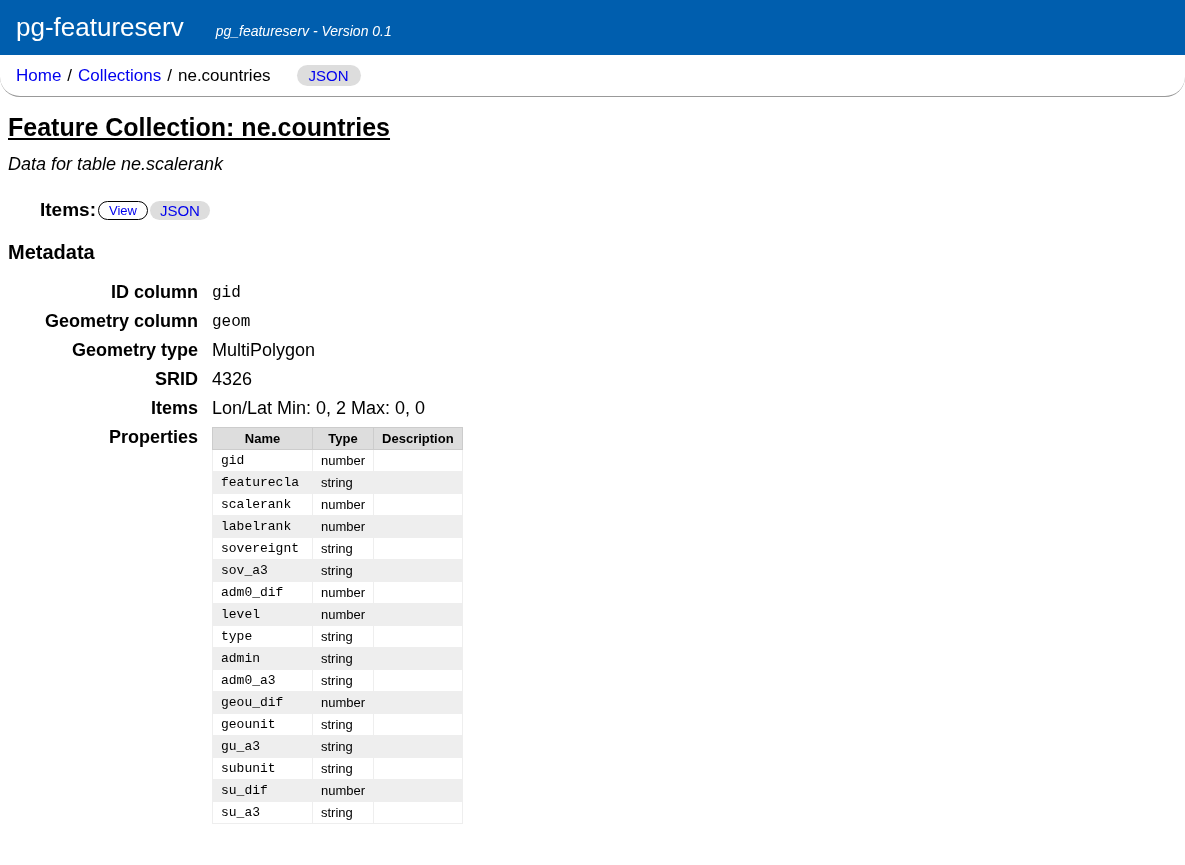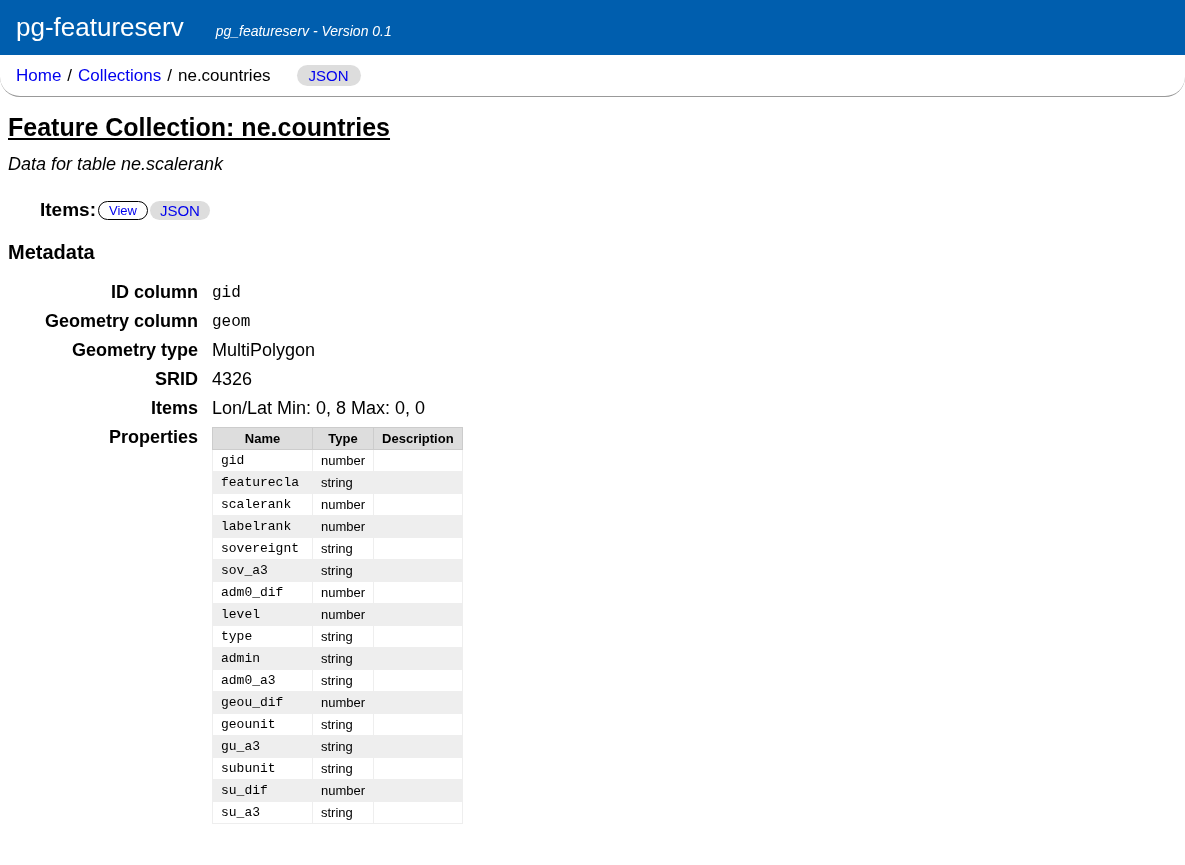--- a/index.html
+++ b/index.html
@@ -194,21 +194,21 @@
     <div class="meta-label">Geometry column</div>
     <div class="meta-value mono">geom</div>
 
     <div class="meta-label">Geometry type</div>
     <div class="meta-value">MultiPolygon</div>
 
     <div class="meta-label">SRID</div>
     <div class="meta-value">4326</div>
 
     <div class="meta-label">Items</div>
-    <div class="meta-value">Lon/Lat Min: 0, 8 Max: 0, 0</div>
+    <div class="meta-value">Lon/Lat Min: 0, 2 Max: 0, 0</div>
 
     <div class="meta-label">Properties</div>
     <div class="meta-value">
       <table class="props-table">
         <thead>
           <tr>
             <th>Name</th>
             <th>Type</th>
             <th>Description</th>
           </tr>

